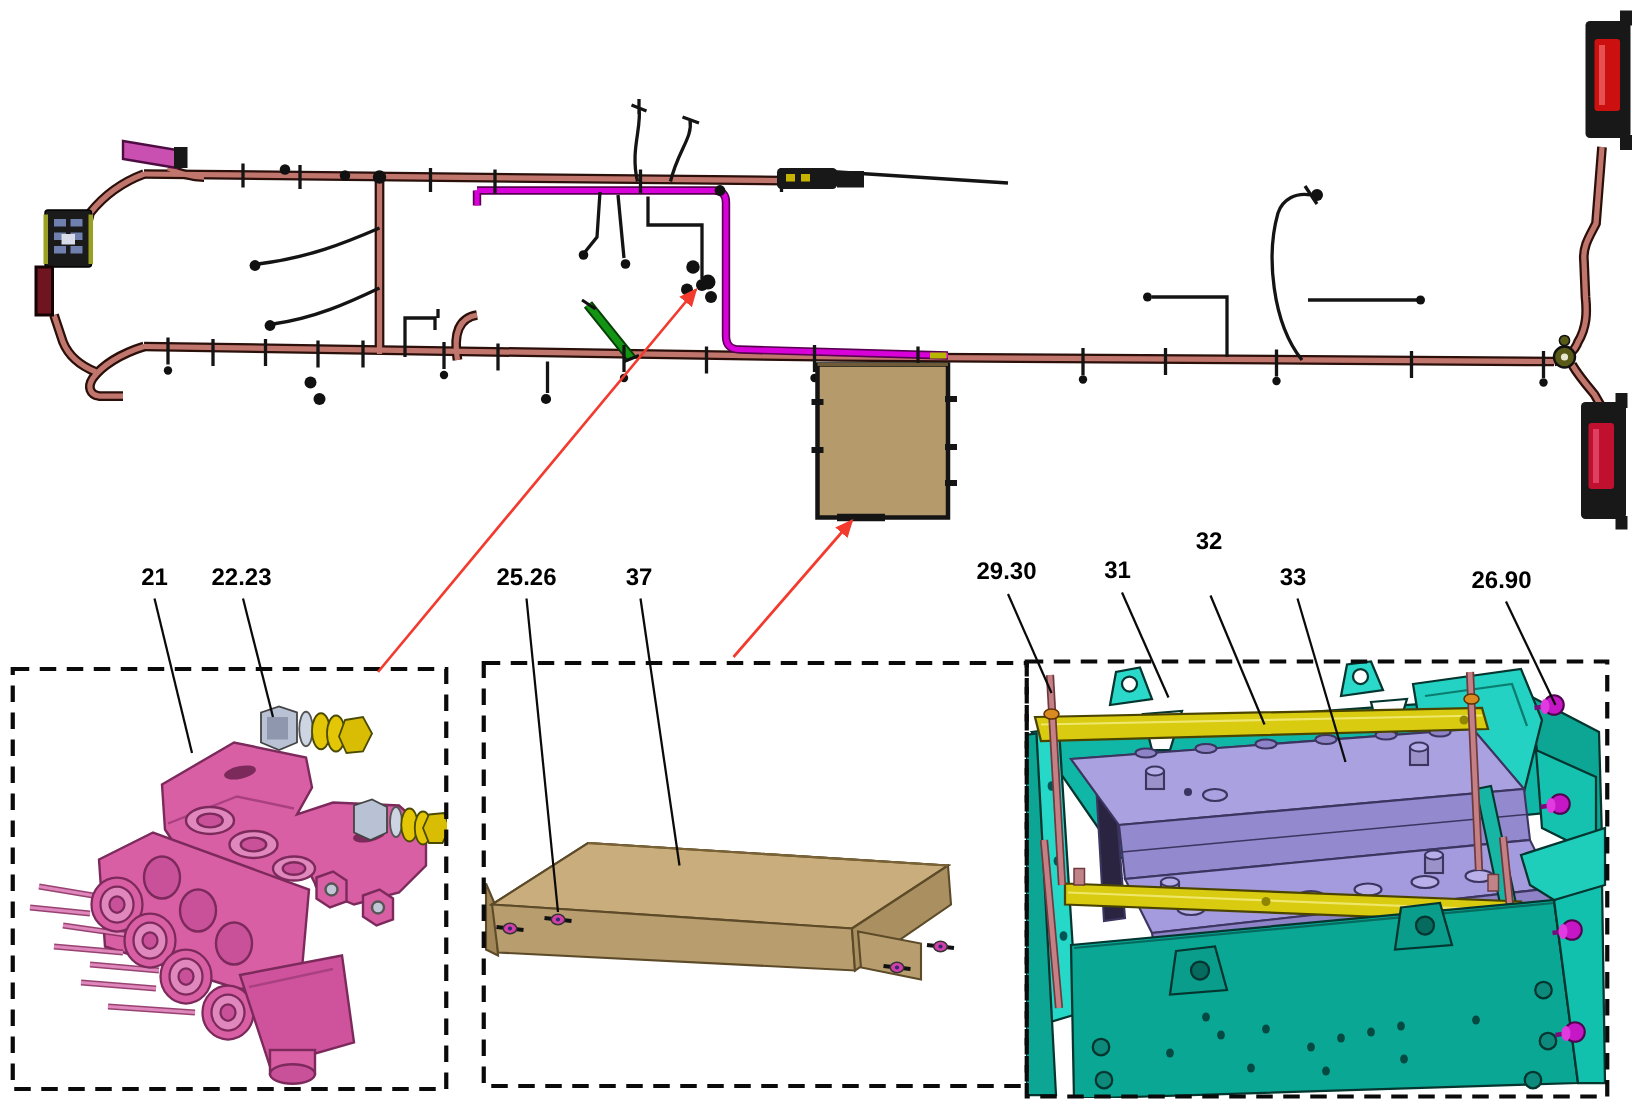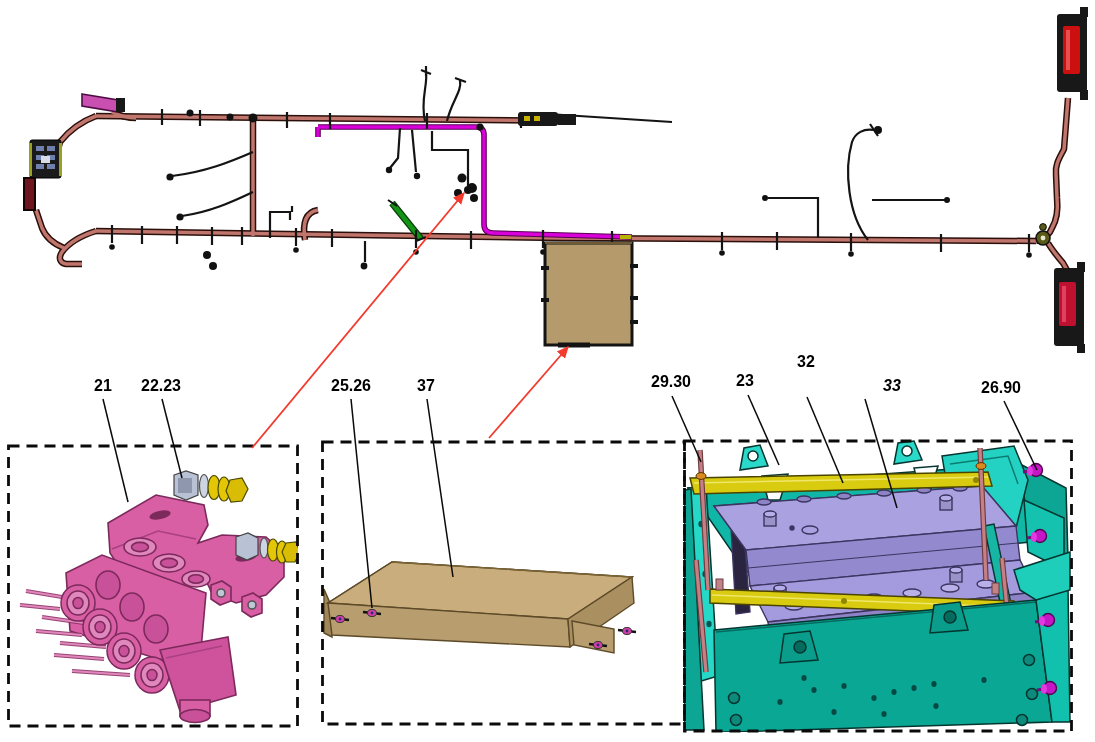--- a/index.html
+++ b/index.html
@@ -445,18 +445,18 @@
       <line x1="865" y1="399" x2="897" y2="508"></line>
       <line x1="1004" y1="401" x2="1037" y2="470"></line>
     </g>
   </svg>
 
   <div class="callout" style="left:103px;top:377px;">21</div>
   <div class="callout" style="left:161px;top:377px;">22.23</div>
   <div class="callout" style="left:351px;top:377px;">25.26</div>
   <div class="callout" style="left:426px;top:377px;">37</div>
   <div class="callout" style="left:671px;top:373px;">29.30</div>
-  <div class="callout" style="left:745px;top:372px;">23</div>
+  <div class="callout" style="left:745px;top:372px;">31</div>
   <div class="callout" style="left:806px;top:353px;">32</div>
-  <div class="callout" style="left:892px;top:377px;font-style:italic;">33</div>
+  <div class="callout" style="left:862px;top:377px;">33</div>
   <div class="callout" style="left:1001px;top:379px;">26.90</div>
 
 </div>
 
 </body></html>

